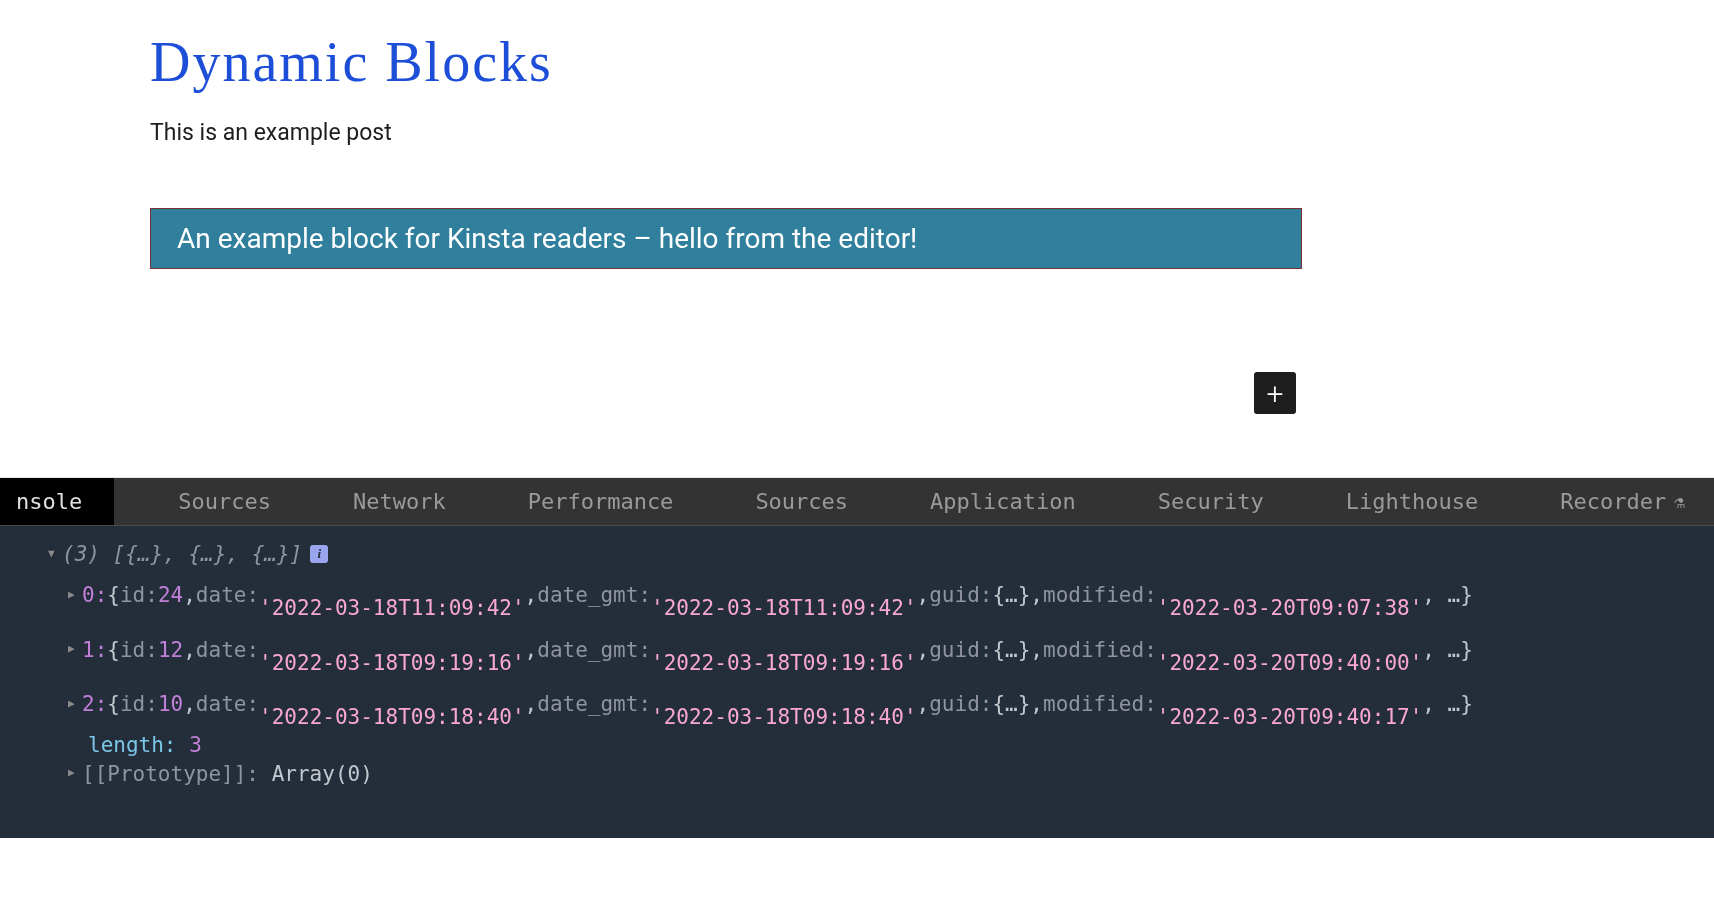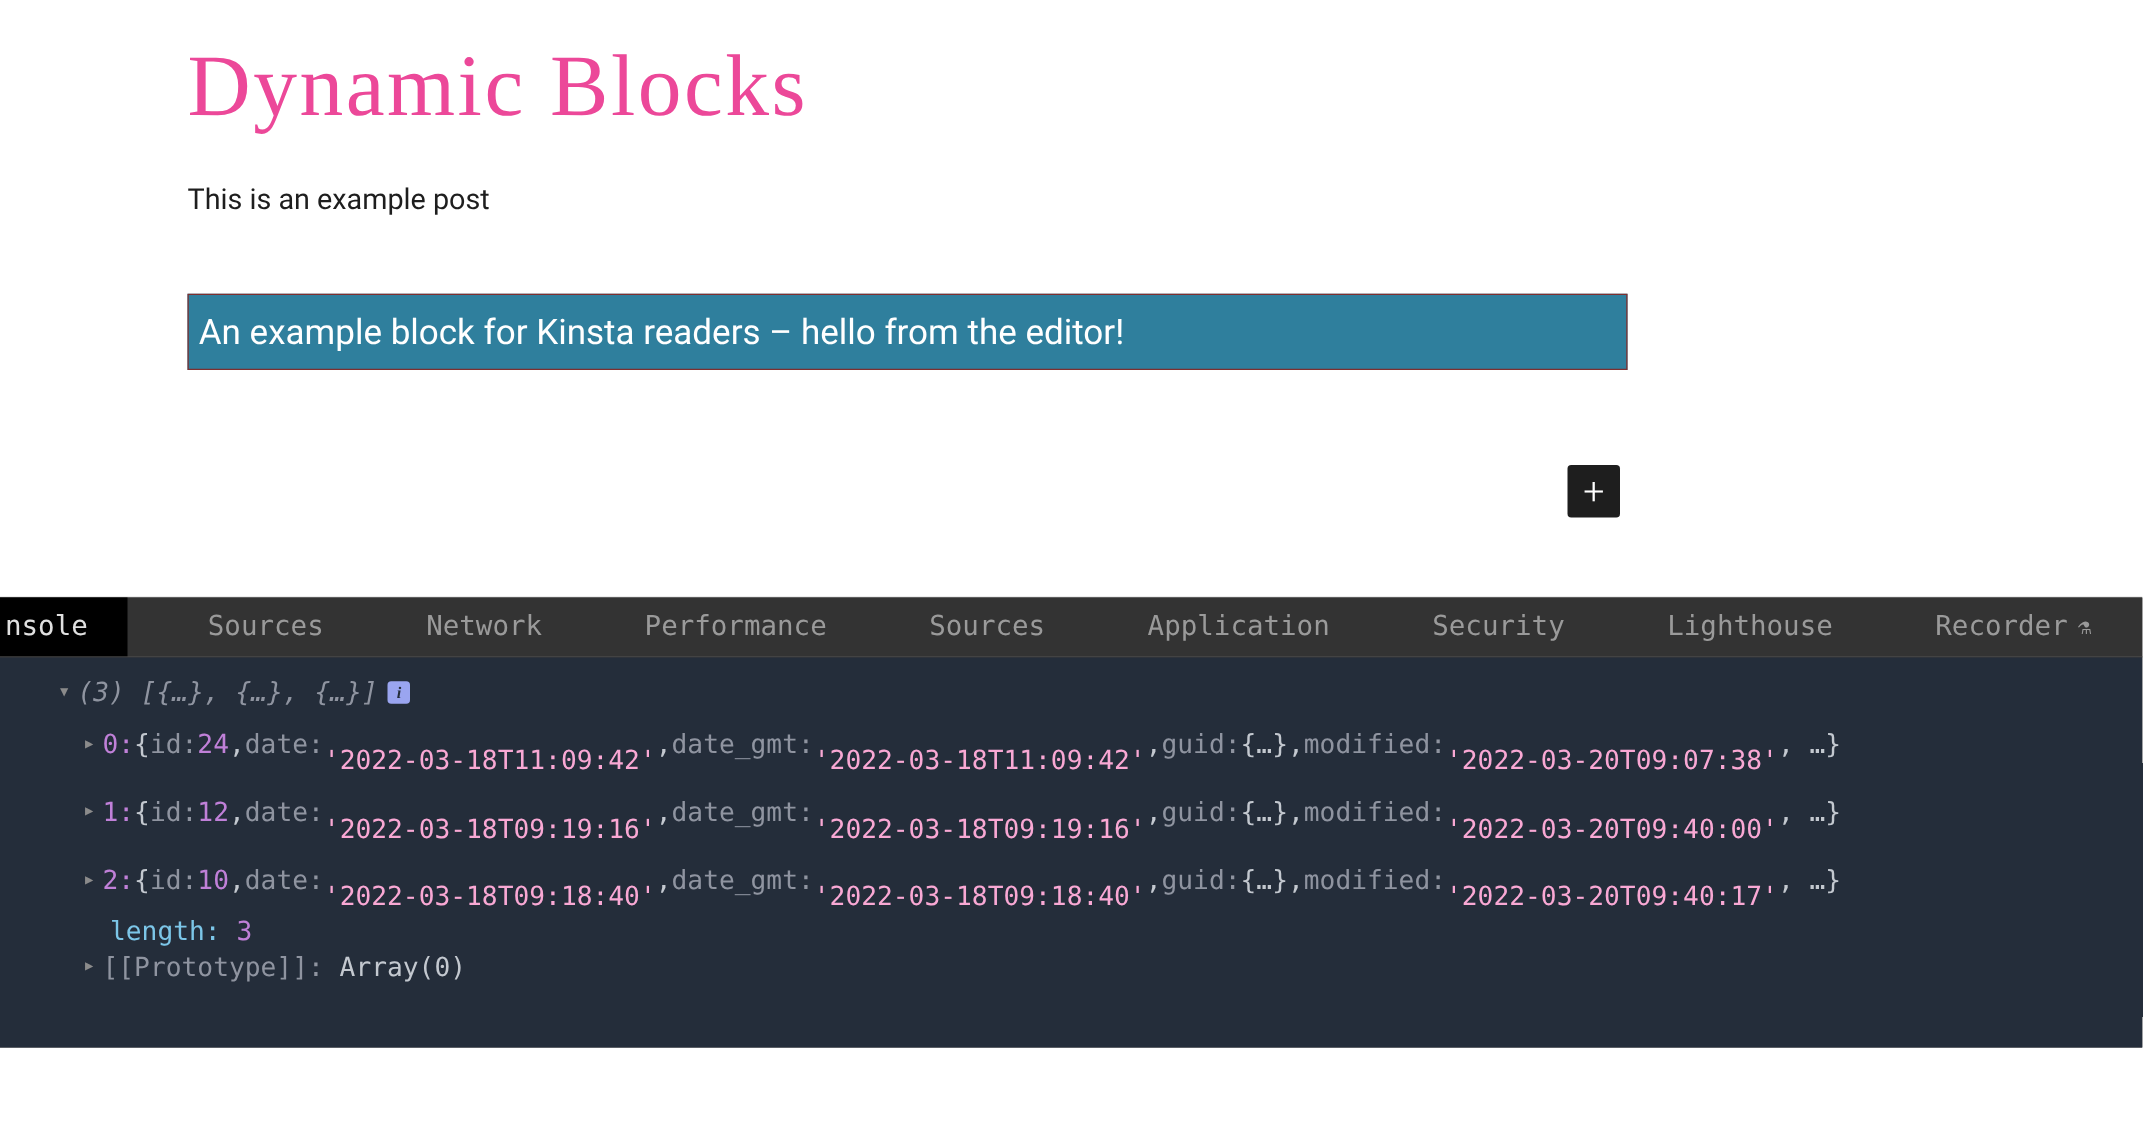--- a/index.html
+++ b/index.html
@@ -12,35 +12,35 @@
     }
     .editor {
       padding: 30px 150px 40px;
       background: #fff;
       height: 478px;
       border-bottom: 1px solid #e8e8e8;
     }
     .page-title {
       font-family: Georgia, "Times New Roman", serif;
       font-weight: 300;
-      font-size: 70px;
-      color: #ec4899;
+      font-size: 56px;
+      color: #1d4ed8;
       letter-spacing: 2px;
-      margin-bottom: 36px;
+      margin-bottom: 25px;
     }
     .post-text {
       font-size: 23px;
       color: #1e1e1e;
       margin-bottom: 62px;
     }
     .block {
       background: #2f7f9d;
       color: #ffffff;
       font-size: 28px;
-      padding: 13px 8px;
+      padding: 13px 26px;
       border: 1px solid #7e2f2f;
       width: 1152px;
     }
     .add-block {
       width: 42px;
       height: 42px;
       background: #1e1e1e;
       color: #fff;
       display: flex;
       align-items: center;
@@ -72,21 +72,21 @@
       color: #9a9a9a;
       padding: 0 18px;
       height: 100%;
       display: flex;
       align-items: center;
       cursor: pointer;
     }
     .dt-tab.active {
       background: #000;
       color: #e0e0e0;
-      padding-left: 4px;
+      padding-left: 16px;
       padding-right: 32px;
     }
     .dt-beaker {
       font-size: 18px;
       margin-left: 8px;
       color: #9a9a9a;
     }
     .dt-filter {
       background: #2a2a2a;
       height: 36px;

